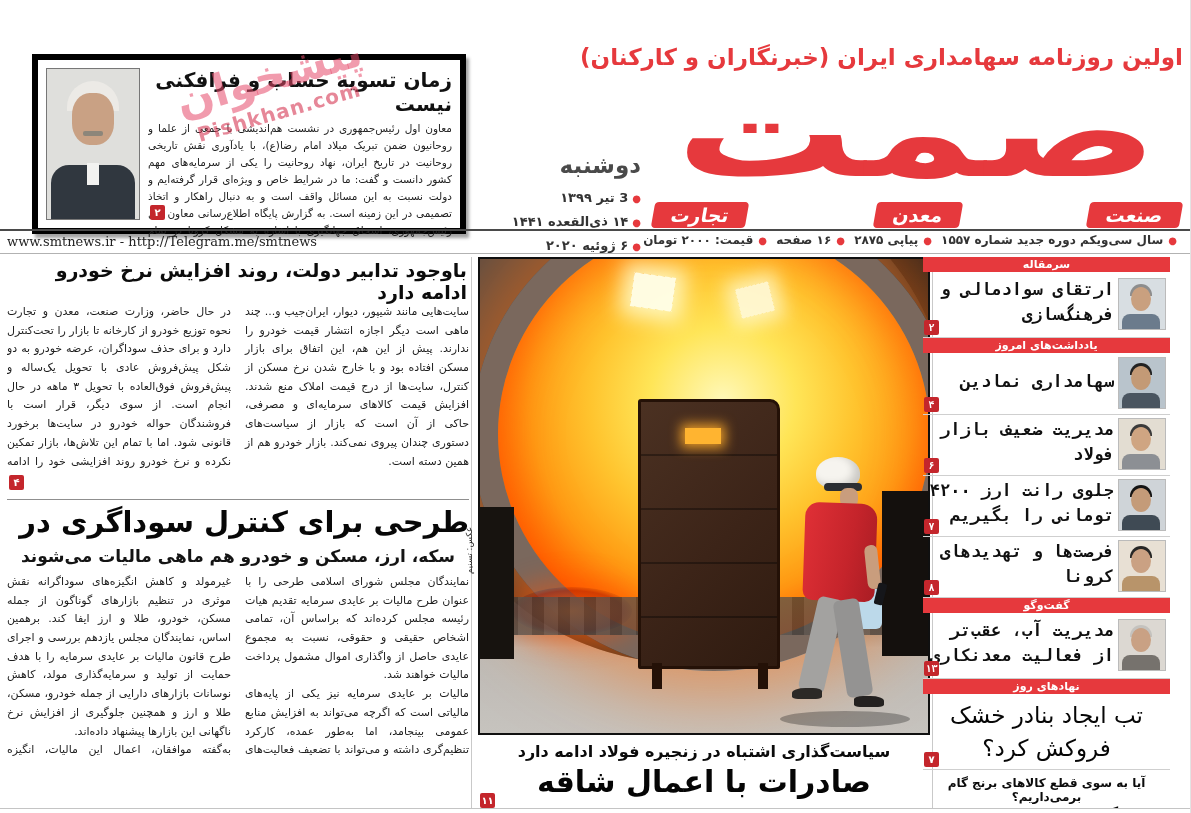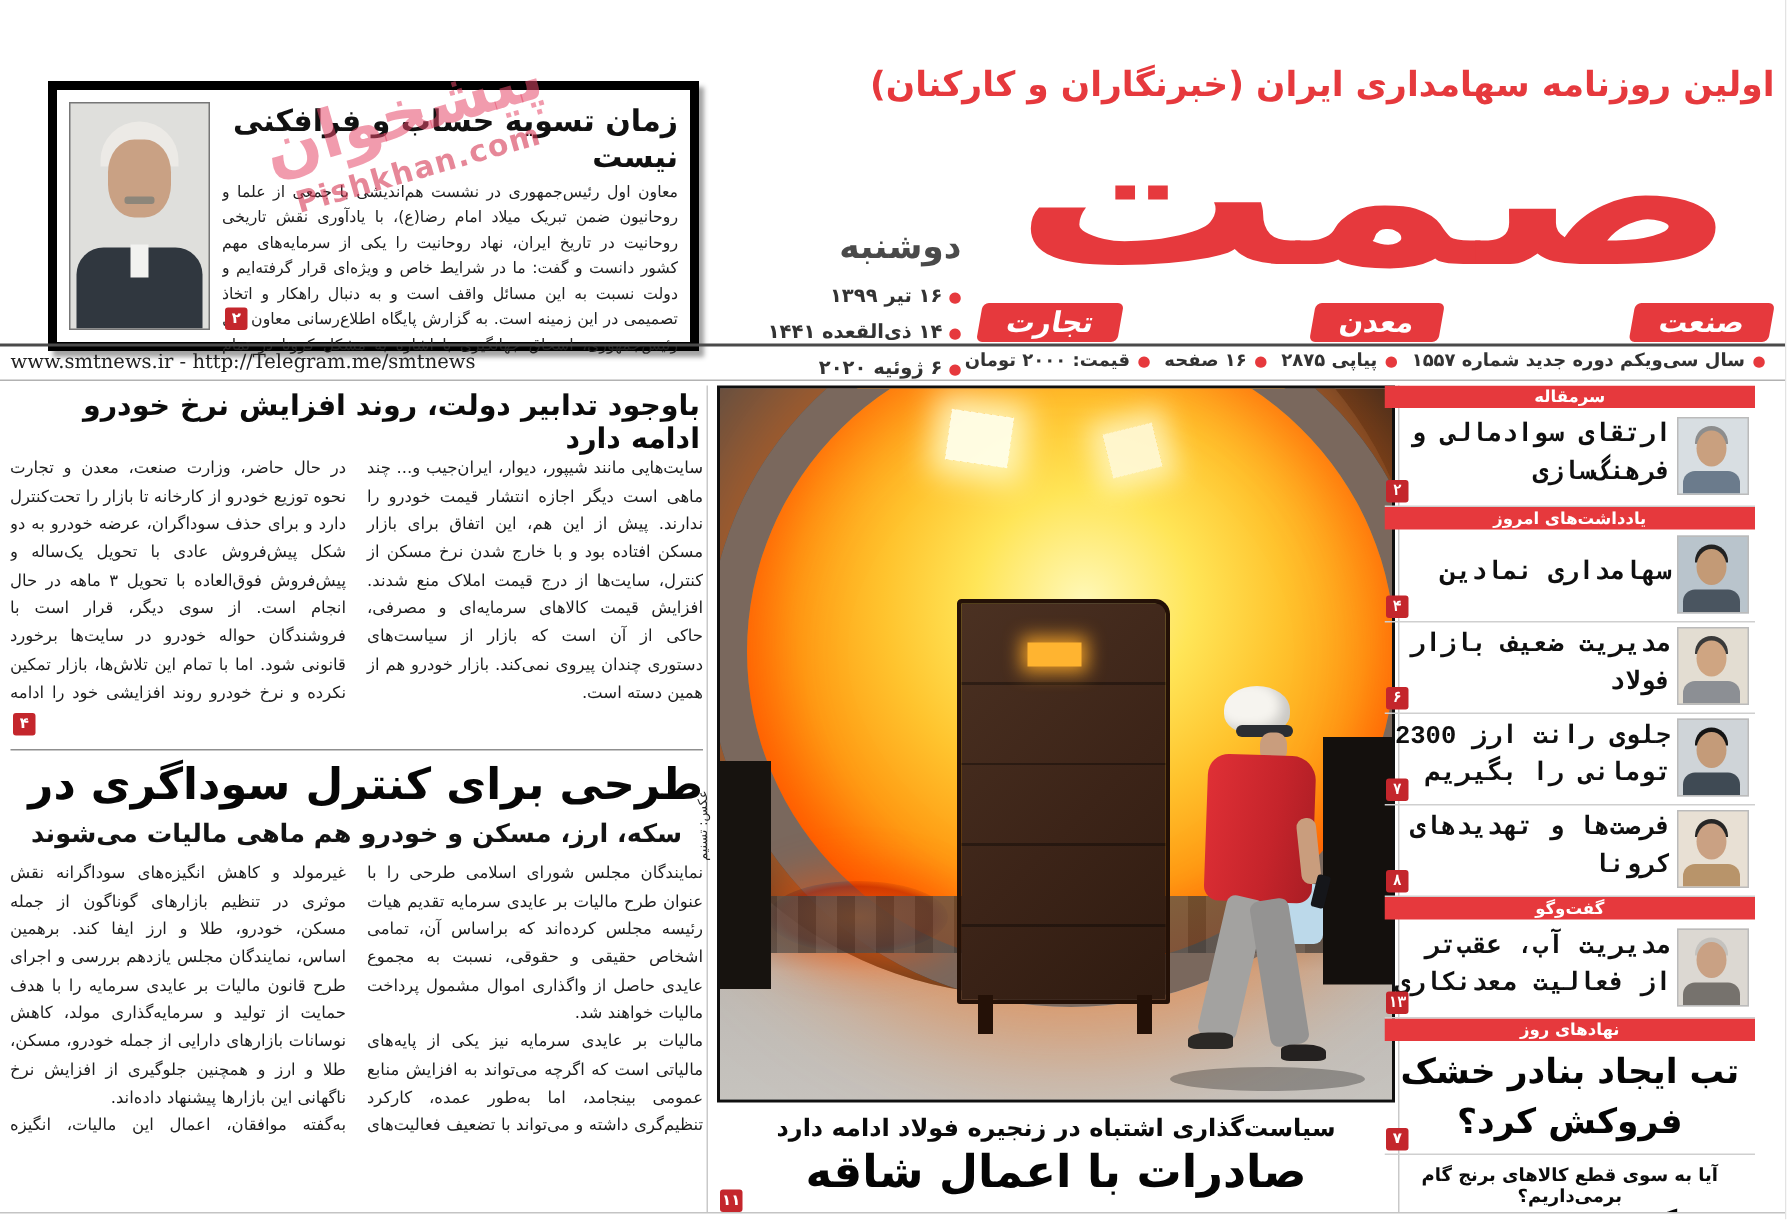--- a/index.html
+++ b/index.html
@@ -126,42 +126,42 @@
   .hs .hair{position:absolute;top:5px;left:11px;width:22px;height:12px;border-radius:11px 11px 0 0;}
   .hs .bdy{position:absolute;bottom:0;left:3px;width:38px;height:15px;border-radius:8px 8px 0 0;}
   .v0{background:#d8dee2;} .v0 .head{background:#c9a07f;} .v0 .hair{background:#8d8d8d;} .v0 .bdy{background:#6b7b8c;}
   .v1{background:#b9c4cc;} .v1 .head{background:#c39a76;} .v1 .hair{background:#222;}    .v1 .bdy{background:#4a5560;}
   .v2{background:#e3ddd2;} .v2 .head{background:#cfa582;} .v2 .hair{background:#3a3a3a;} .v2 .bdy{background:#8c8f94;}
   .v3{background:#cfd4d8;} .v3 .head{background:#c49b79;} .v3 .hair{background:#141414;} .v3 .bdy{background:#3f4a54;}
   .v4{background:#e8e0d4;} .v4 .head{background:#caa183;} .v4 .hair{background:#262626;} .v4 .bdy{background:#b8946a;}
   .v5{background:#dcd8d2;} .v5 .head{background:#c9a184;} .v5 .hair{background:#c4c2be;} .v5 .bdy{background:#76726d;}
   .sb-big{position:relative;border-bottom:1px solid #cfcfcf;text-align:center;}
   .bg1{height:74px;} .bg2{height:80px;}
-  .sb-big .bt{font-size:23px;font-weight:bold;color:#060606;line-height:1.45;padding-top:4px;}
+  .sb-big .bt{font-size:23px;font-weight:normal;color:#060606;line-height:1.45;padding-top:4px;}
   .sb-big .bk{font-size:12px;font-weight:bold;color:#0c0c0c;padding-top:6px;}
   .sb-big .bt2{font-size:26px;font-weight:bold;color:#050505;margin-top:2px;}
   .sb-big .pbadge{left:1px;bottom:2px;}
 </style>
 </head>
 <body>
 
 <div class="page">
 
   <div class="tagline">اولین روزنامه سهامداری ایران (خبرنگاران و کارکنان)</div>
   <div class="logo">
     <div class="logo-smt">صمت</div>
     <div class="logo-words">
       <span class="lw">صنعت</span>
       <span class="lw">معدن</span>
       <span class="lw">تجارت</span>
     </div>
   </div>
   <div class="datebox">
     <div class="weekday">دوشنبه</div>
-    <div class="dline"><span class="bl">●</span><span>۱۶ تیر ۱۳۹۹</span></div>
+    <div class="dline"><span class="bl">●</span><span>3 تیر ۱۳۹۹</span></div>
     <div class="dline"><span class="bl">●</span><span>۱۴ ذی‌القعده ۱۴۴۱</span></div>
     <div class="dline"><span class="bl">●</span><span>۶ ژوئیه ۲۰۲۰</span></div>
   </div>
 
   <div class="jbox">
     <div class="jp-photo">
       <div class="jp-hair"></div>
       <div class="jp-face"></div>
       <div class="jp-must"></div>
       <div class="jp-suit"></div>
@@ -283,21 +283,21 @@
         </div>
       <div class="t">مدیریت ضعیف بازار فولاد</div>
       <div class="pbadge">۶</div>
     </div>
     <div class="sb-item h54">
       <div class="hs v3">
           <div class="hair"></div>
           <div class="head"></div>
           <div class="bdy"></div>
         </div>
-      <div class="t">جلوی رانت ارز 2300 تومانی را بگیریم</div>
+      <div class="t">جلوی رانت ارز ۴۲۰۰ تومانی را بگیریم</div>
       <div class="pbadge">۷</div>
     </div>
     <div class="sb-item h54">
       <div class="hs v4">
           <div class="hair"></div>
           <div class="head"></div>
           <div class="bdy"></div>
         </div>
       <div class="t">فرصت‌ها و تهدیدهای کرونا</div>
       <div class="pbadge">۸</div>

